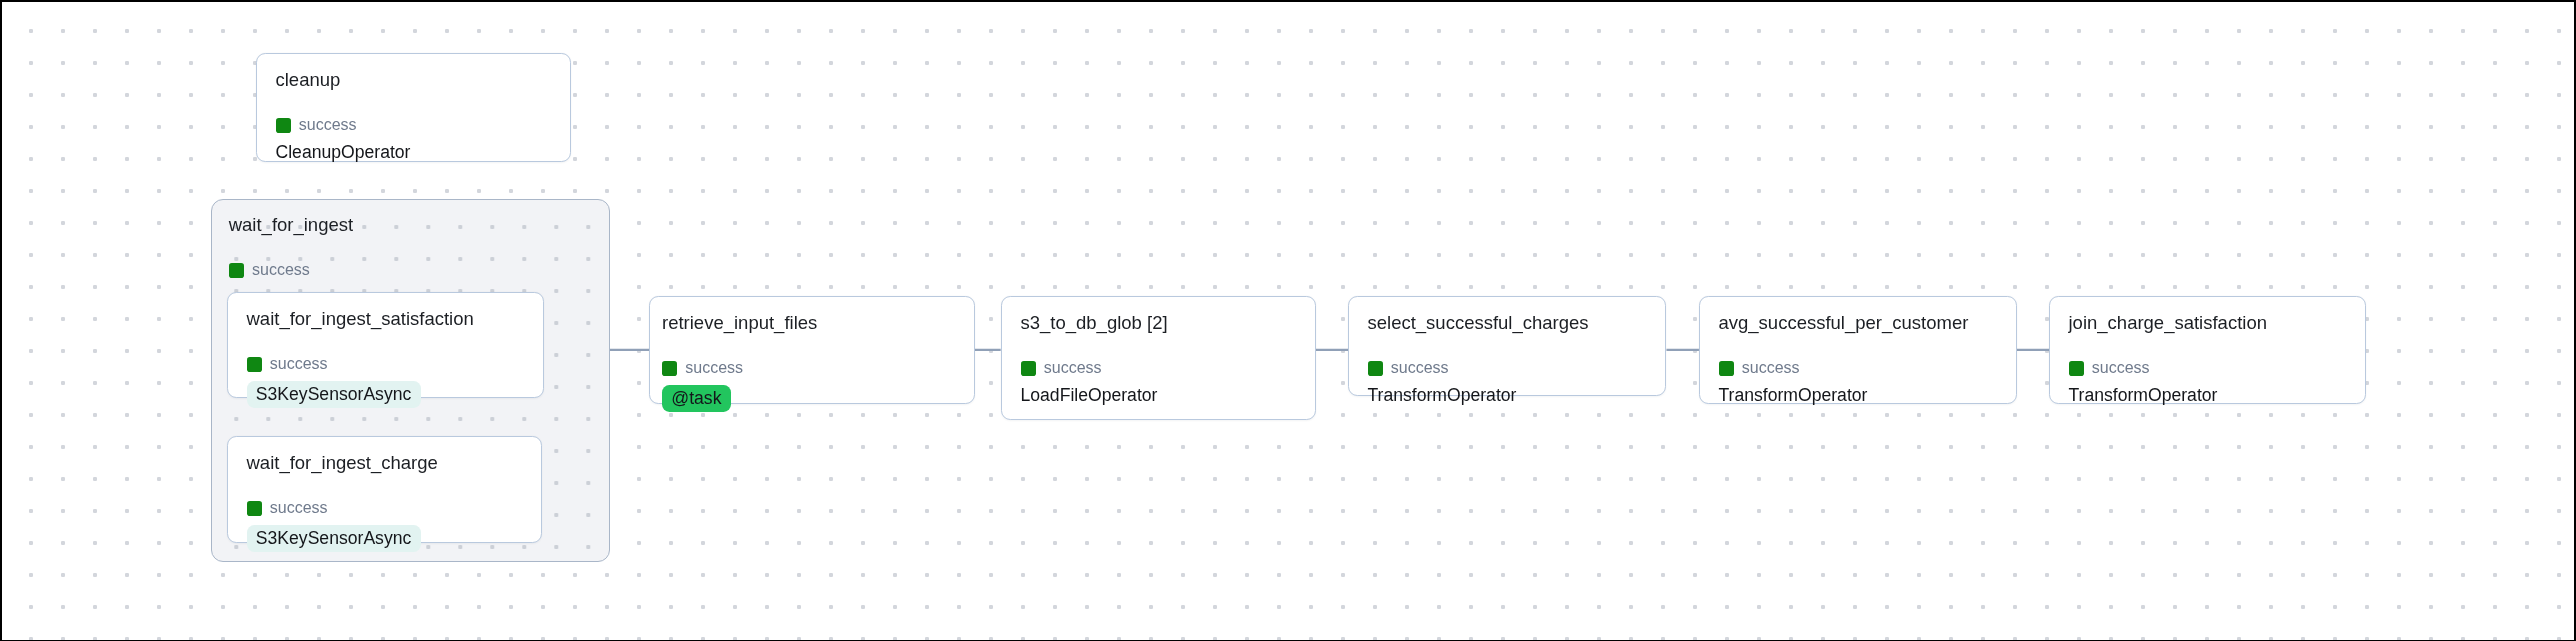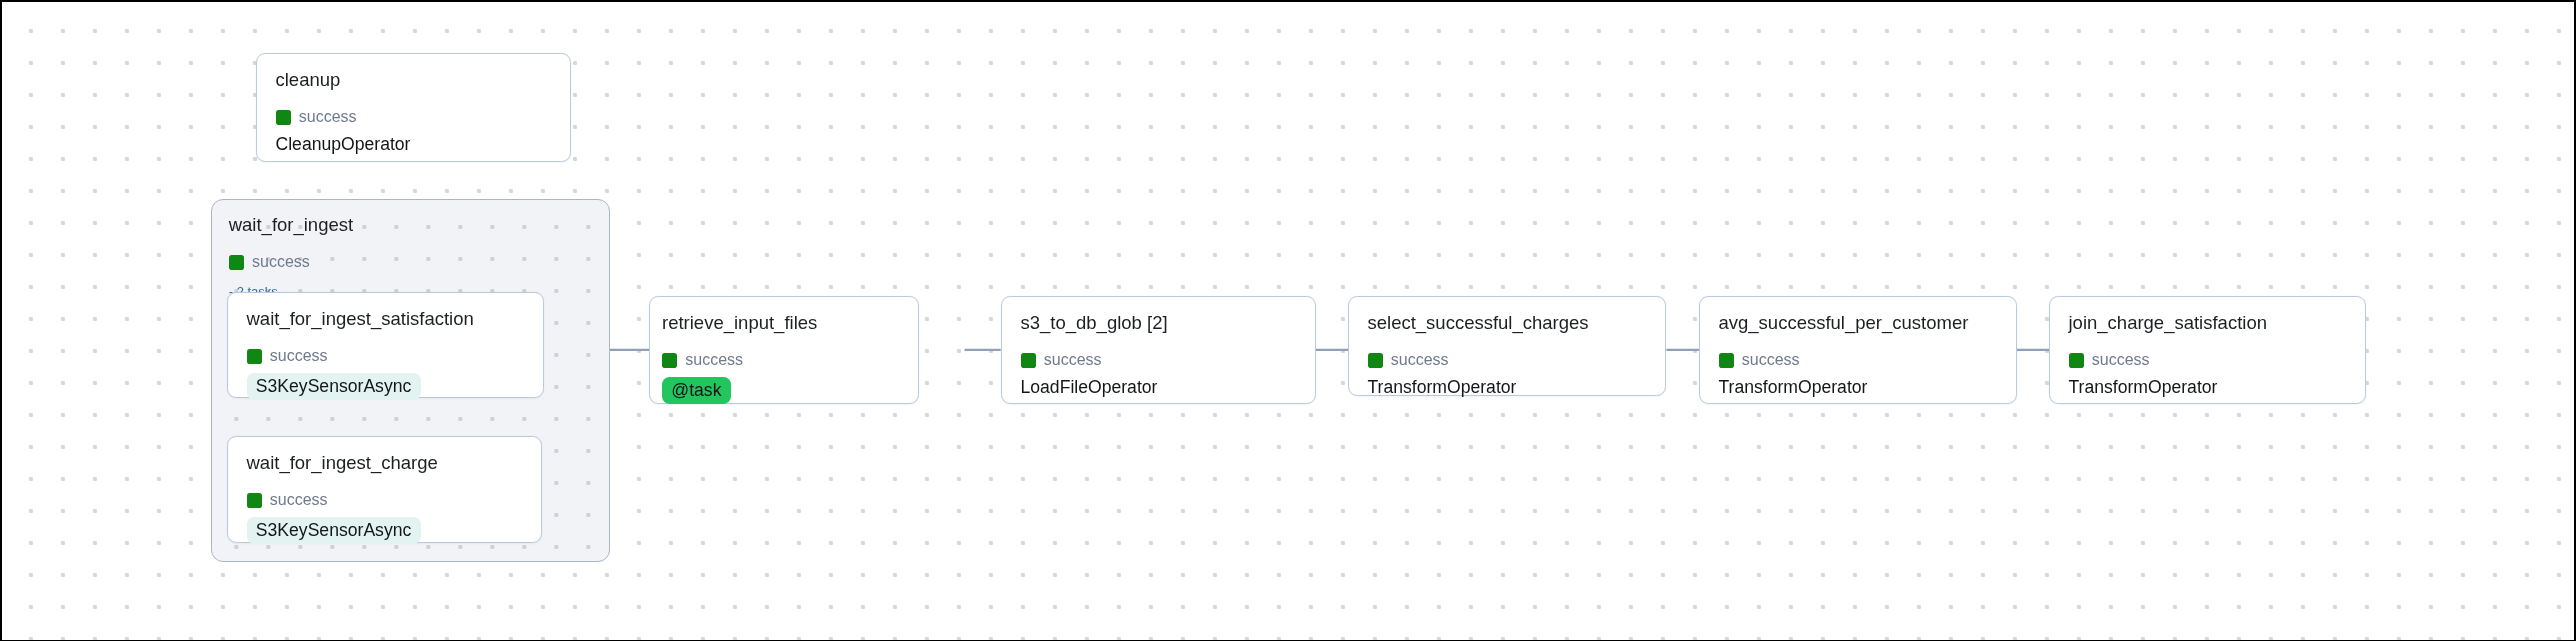--- a/index.html
+++ b/index.html
@@ -33,21 +33,21 @@
   }
   .node-title {
     font-size: 18.5px;
     line-height: 24px;
     color: #1c1f24;
     white-space: nowrap;
   }
   .status-row {
     display: flex;
     align-items: center;
-    margin-top: 15px;
+    margin-top: 23px;
     height: 20.4px;
     text-align: center;
   }
   .status-square {
     display: inline-block;
     width: 15px; height: 15px;
     border-radius: 2.8px;
     background: #0f8712;
     flex: 0 0 auto;
   }
@@ -144,32 +144,32 @@
       <div class="status-row">
         <span class="status-square"></span>
         <span class="status-text">success</span>
       </div>
       <div class="operator-row">
         <span class="operator badge badge-sensor">S3KeySensorAsync</span>
       </div>
     </div>
   </div>
 
-  <div class="node" style="left:647px; top:294px; width:270px; height:108px;padding-left:12px;">
+  <div class="node" style="left:647px; top:294px; width:326px; height:108px;padding-left:12px;">
     <div class="node-title">retrieve_input_files</div>
     <div class="status-row">
       <span class="status-square"></span>
       <span class="status-text">success</span>
     </div>
     <div class="operator-row">
       <span class="operator badge badge-task">@task</span>
     </div>
   </div>
 
-  <div class="node" style="left:999px; top:294px; width:315px; height:108px;">
+  <div class="node" style="left:999px; top:294px; width:315px; height:124px;">
     <div class="node-title">s3_to_db_glob [2]</div>
     <div class="status-row">
       <span class="status-square"></span>
       <span class="status-text">success</span>
     </div>
     <div class="operator-row">
       <span class="operator plain">LoadFileOperator</span>
     </div>
   </div>
 

